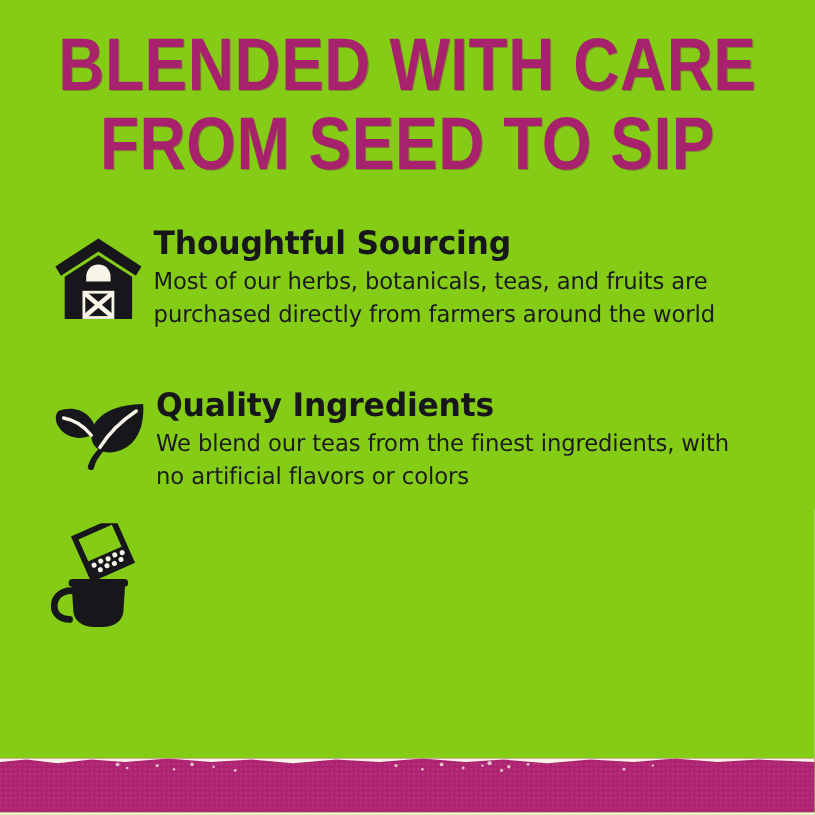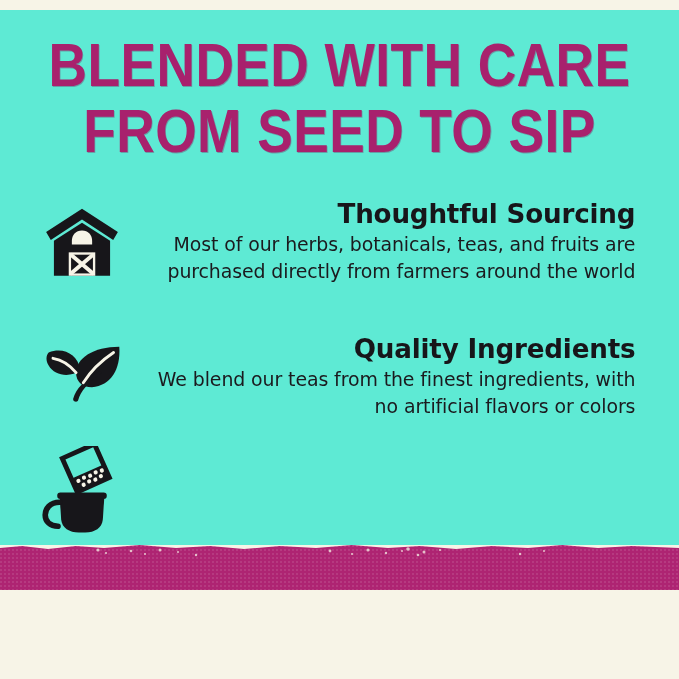--- a/index.html
+++ b/index.html
@@ -10,25 +10,24 @@
     width: 679px;
     height: 679px;
     overflow: hidden;
     background: #f7f4e7;
     font-family: "DejaVu Sans", sans-serif;
   }
 
   .page {
     position: relative;
     width: 679px;
-    height: 580px;
-    background: #5eead4;
+    height: 677px;
+    background: #84cc16;
     box-sizing: border-box;
     overflow: hidden;
-    margin-top: 10px;
   }
 
   
   .headline {
     position: absolute;
     left: 0;
     top: 22px;
     width: 679px;
     text-align: center;
     color: #a8216d;
@@ -52,21 +51,20 @@
     left: 0;
     top: 188px;
     width: 679px;
   }
   .feature {
     position: relative;
     display: flex;
     align-items: flex-start;
     padding-left: 34px;
     box-sizing: border-box;
-    text-align: right;
   }
   .feature-icon {
     width: 96px;
     flex: 0 0 96px;
     display: flex;
     justify-content: center;
     align-items: flex-start;
   }
   .feature-icon svg { display: block; }
 

